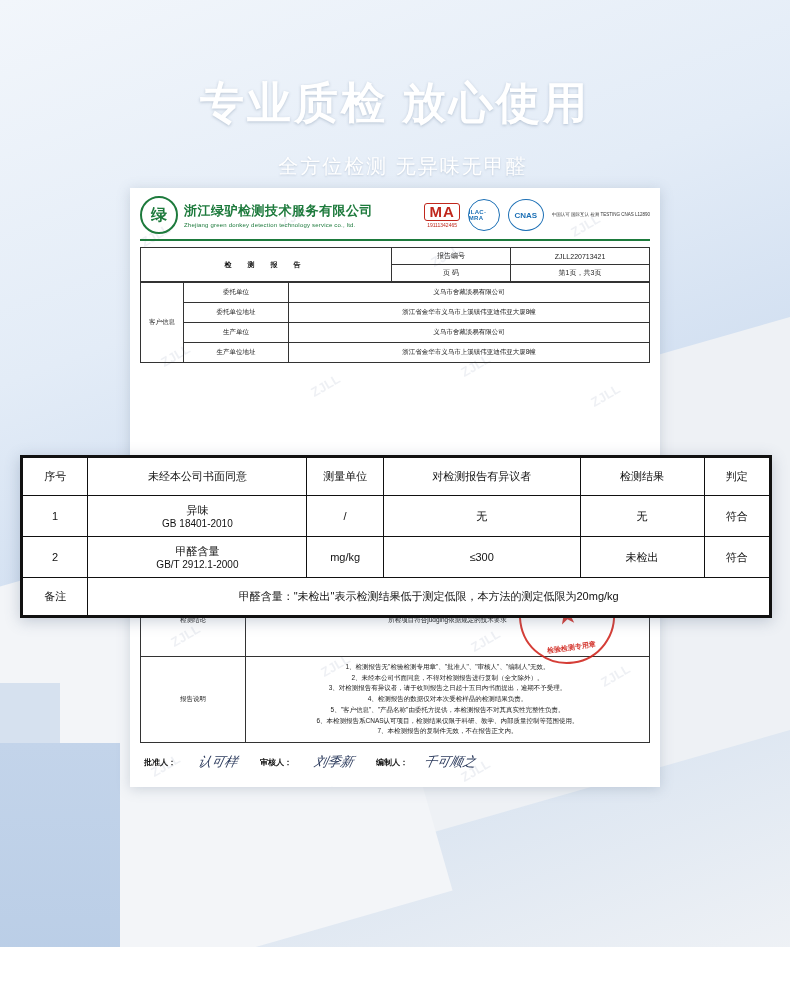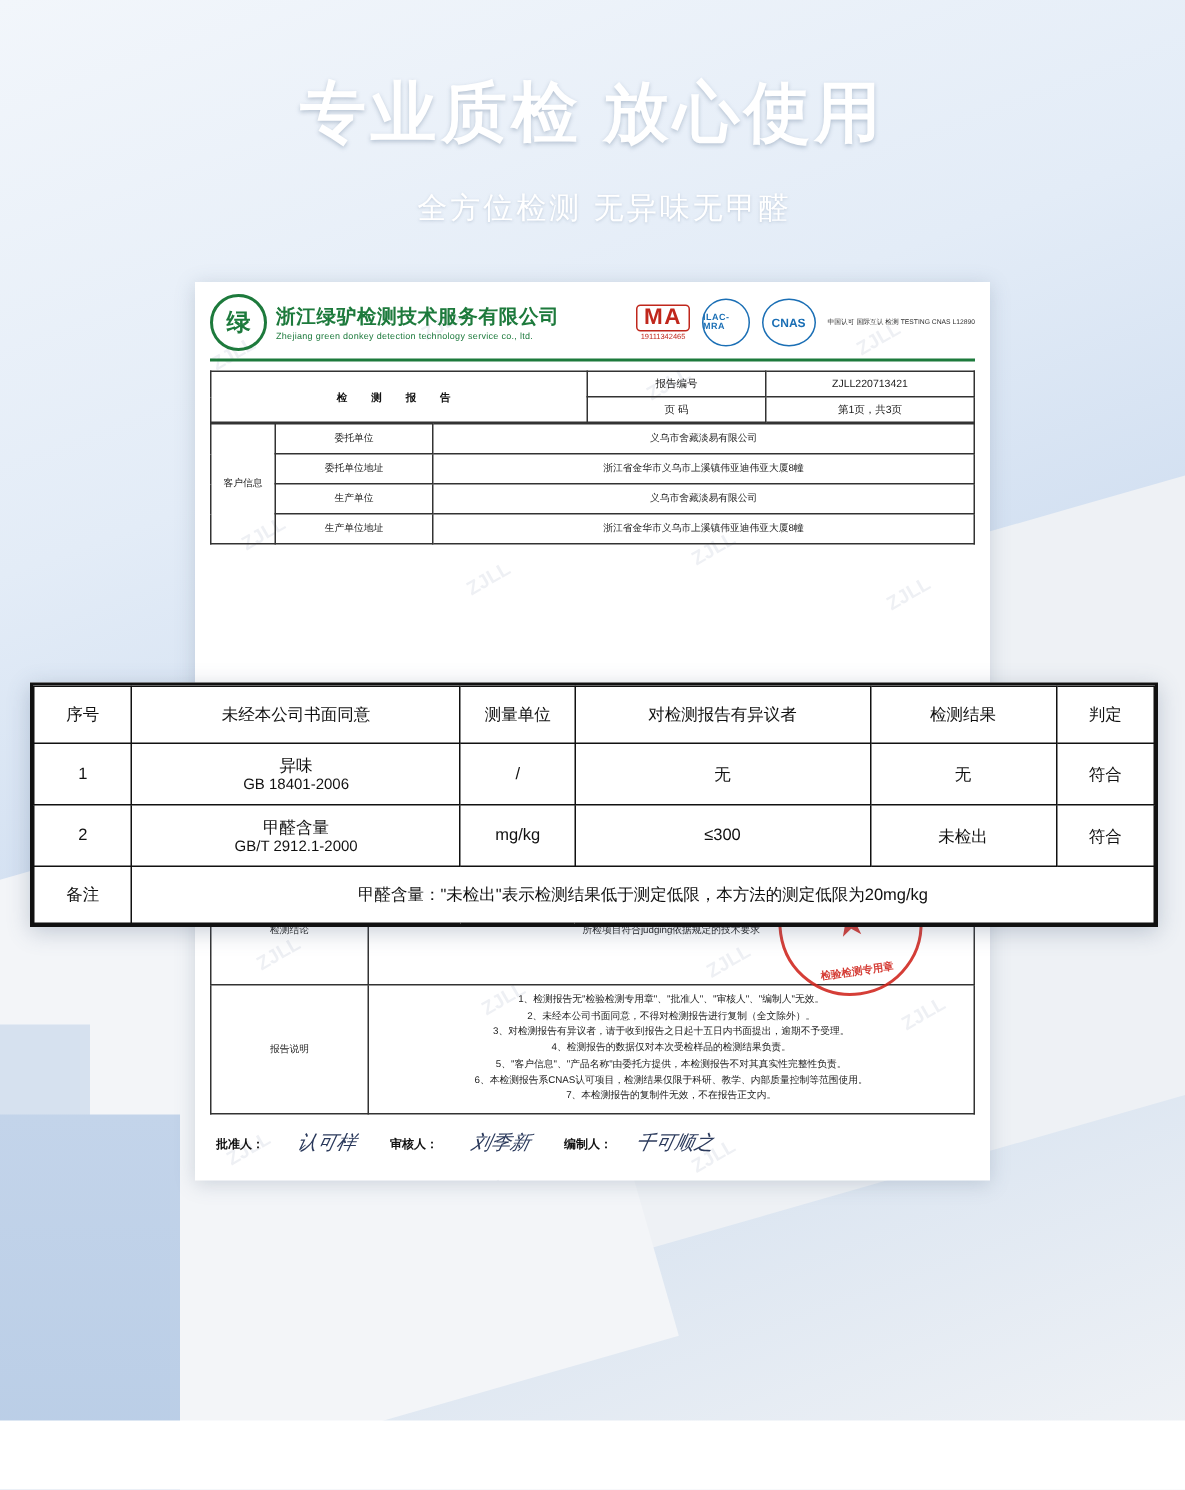--- a/index.html
+++ b/index.html
@@ -71,21 +71,21 @@
     left: 0;
     bottom: 0;
     width: 100%;
     height: 46px;
     background: #ffffff;
   }
 
   
   .header {
     position: absolute;
-    top: 46px;
+    top: 74px;
     left: 0;
     width: 100%;
     text-align: center;
     z-index: 5;
   }
   .title {
     font-family: "Liberation Serif", serif;
     font-size: 44px;
     font-weight: bold;
     color: #ffffff;
@@ -532,21 +532,21 @@
           <th class="c-std">对检测报告有异议者</th>
           <th class="c-res">检测结果</th>
           <th class="c-judge">判定</th>
         </tr>
       </thead>
       <tbody>
         <tr>
           <td>1</td>
           <td>
             <div class="item-main">异味</div>
-            <div class="item-sub">GB 18401-2006</div>
+            <div class="item-sub">GB 18401-2010</div>
           </td>
           <td>/</td>
           <td>无</td>
           <td>无</td>
           <td>符合</td>
         </tr>
         <tr>
           <td>2</td>
           <td>
             <div class="item-main">甲醛含量</div>

